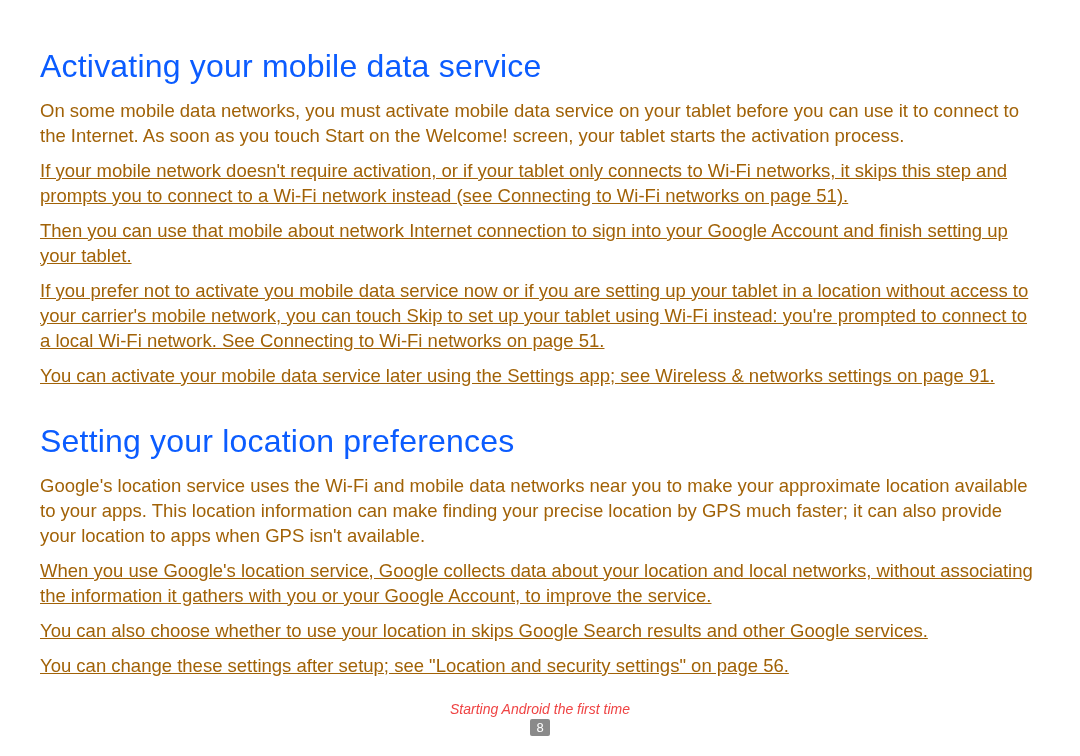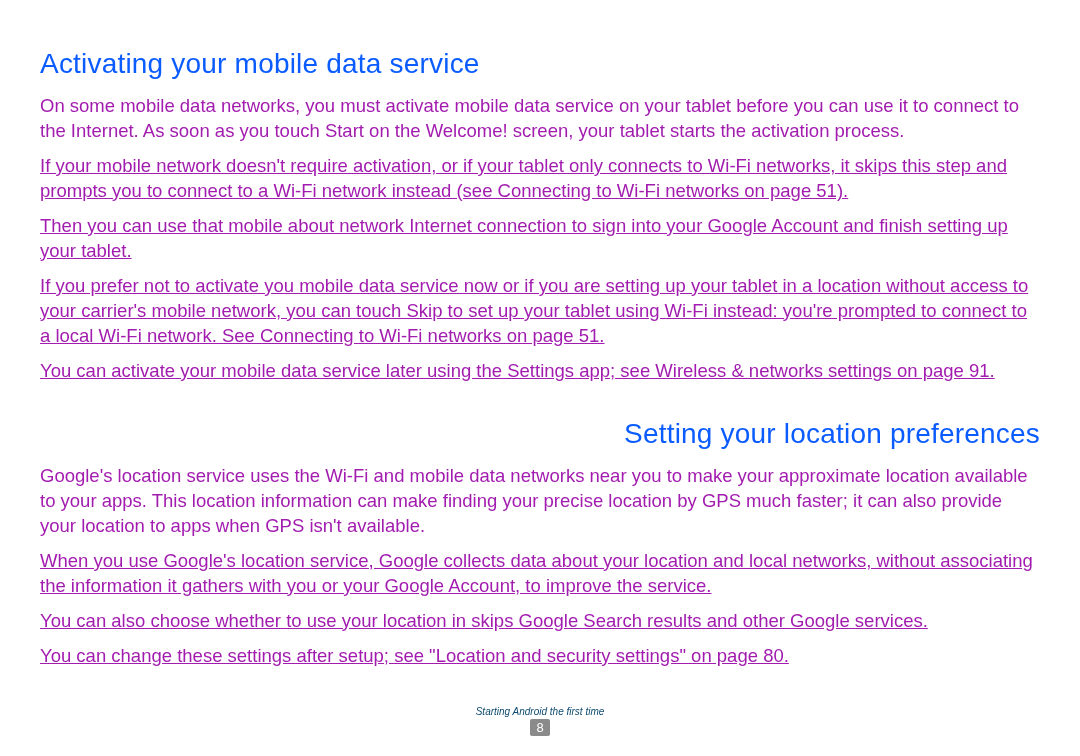--- a/index.html
+++ b/index.html
@@ -8,45 +8,45 @@
       height: 756px;
       font-family: Arial, Helvetica, sans-serif;
       background: #ffffff;
       color: #000000;
       padding: 48px 40px 20px 40px;
       position: relative;
       overflow: hidden;
     }
     .heading {
       color: #0b5cff;
-      font-size: 28px;
+      font-size: 32px;
       font-weight: 400;
       margin-bottom: 14px;
       letter-spacing: 0.2px;
     }
-    .section2 { margin-top: 34px; text-align: right; }
+    .section2 { margin-top: 34px; }
     p {
       font-size: 18.5px;
       line-height: 1.35;
-      color: #a21caf;
+      color: #a16207;
       margin-bottom: 0px;
       font-weight: 400;
     }
     .pgap { margin-top: 10px; text-decoration: underline; }
     .footer {
       position: absolute;
       bottom: 20px;
       left: 0;
       right: 0;
       text-align: center;
     }
     .footer-title {
       font-style: italic;
-      font-size: 10px;
-      color: #0c4a6e;
+      font-size: 14px;
+      color: #ef4444;
     }
     .page-badge {
       display: inline-block;
       background: #8a8a8a;
       color: #ffffff;
       font-size: 13px;
       padding: 1px 6px;
       border-radius: 2px;
       margin-top: 2px;
     }
@@ -58,18 +58,18 @@
 <p>On some mobile data networks, you must activate mobile data service on your tablet before you can use it to connect to the Internet. As soon as you touch Start on the Welcome! screen, your tablet starts the activation process.</p>
 <p class="pgap">If your mobile network doesn't require activation, or if your tablet only connects to Wi-Fi networks, it skips this step and prompts you to connect to a Wi-Fi network instead (see Connecting to Wi-Fi networks on page 51).</p>
 <p class="pgap">Then you can use that mobile about network Internet connection to sign into your Google Account and finish setting up your tablet.</p>
 <p class="pgap">If you prefer not to activate you mobile data service now or if you are setting up your tablet in a location without access to your carrier's mobile network, you can touch Skip to set up your tablet using Wi-Fi instead: you're prompted to connect to a local Wi-Fi network. See Connecting to Wi-Fi networks on page 51.</p>
 <p class="pgap">You can activate your mobile data service later using the Settings app; see Wireless &amp; networks settings on page 91.</p>
 
 <h2 class="heading section2">Setting your location preferences</h2>
 <p>Google's location service uses the Wi-Fi and mobile data networks near you to make your approximate location available to your apps. This location information can make finding your precise location by GPS much faster; it can also provide your location to apps when GPS isn't available.</p>
 <p class="pgap">When you use Google's location service, Google collects data about your location and local networks, without associating the information it gathers with you or your Google Account, to improve the service.</p>
 <p class="pgap">You can also choose whether to use your location in skips Google Search results and other Google services.</p>
-<p class="pgap">You can change these settings after setup; see "Location and security settings" on page 80.</p>
+<p class="pgap">You can change these settings after setup; see "Location and security settings" on page 56.</p>
 
 <div class="footer">
   <div class="footer-title">Starting Android the first time</div>
   <div class="page-badge">8</div>
 </div>
 
 </body></html>

